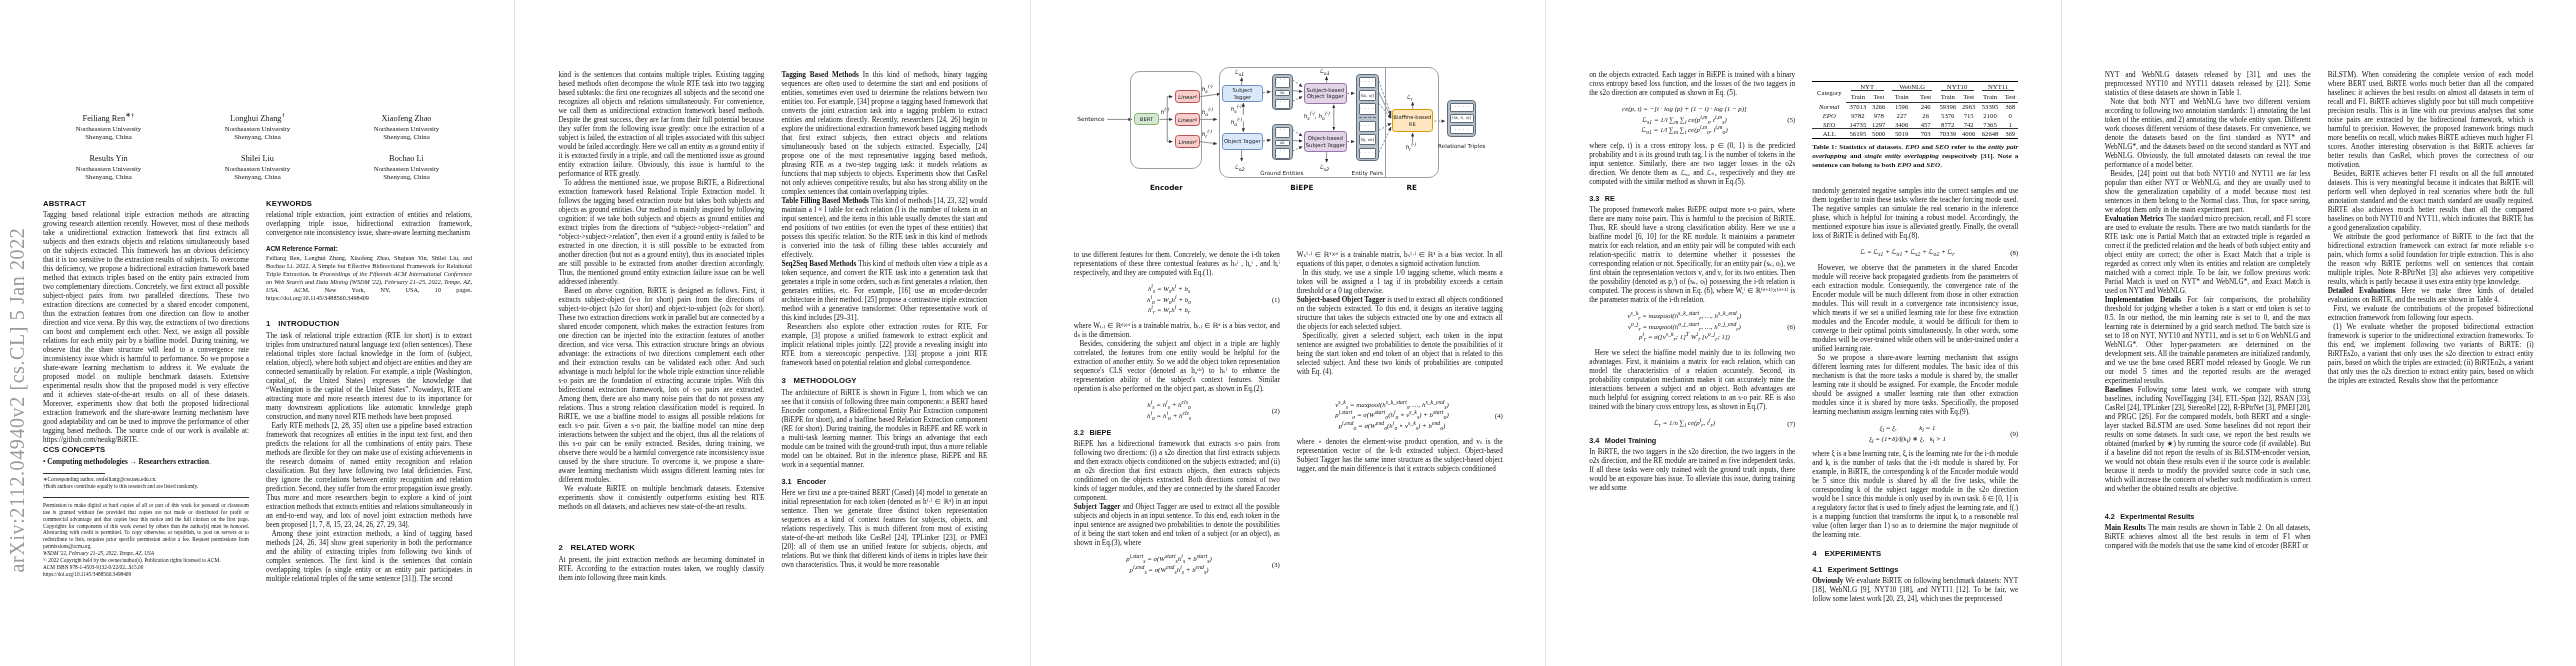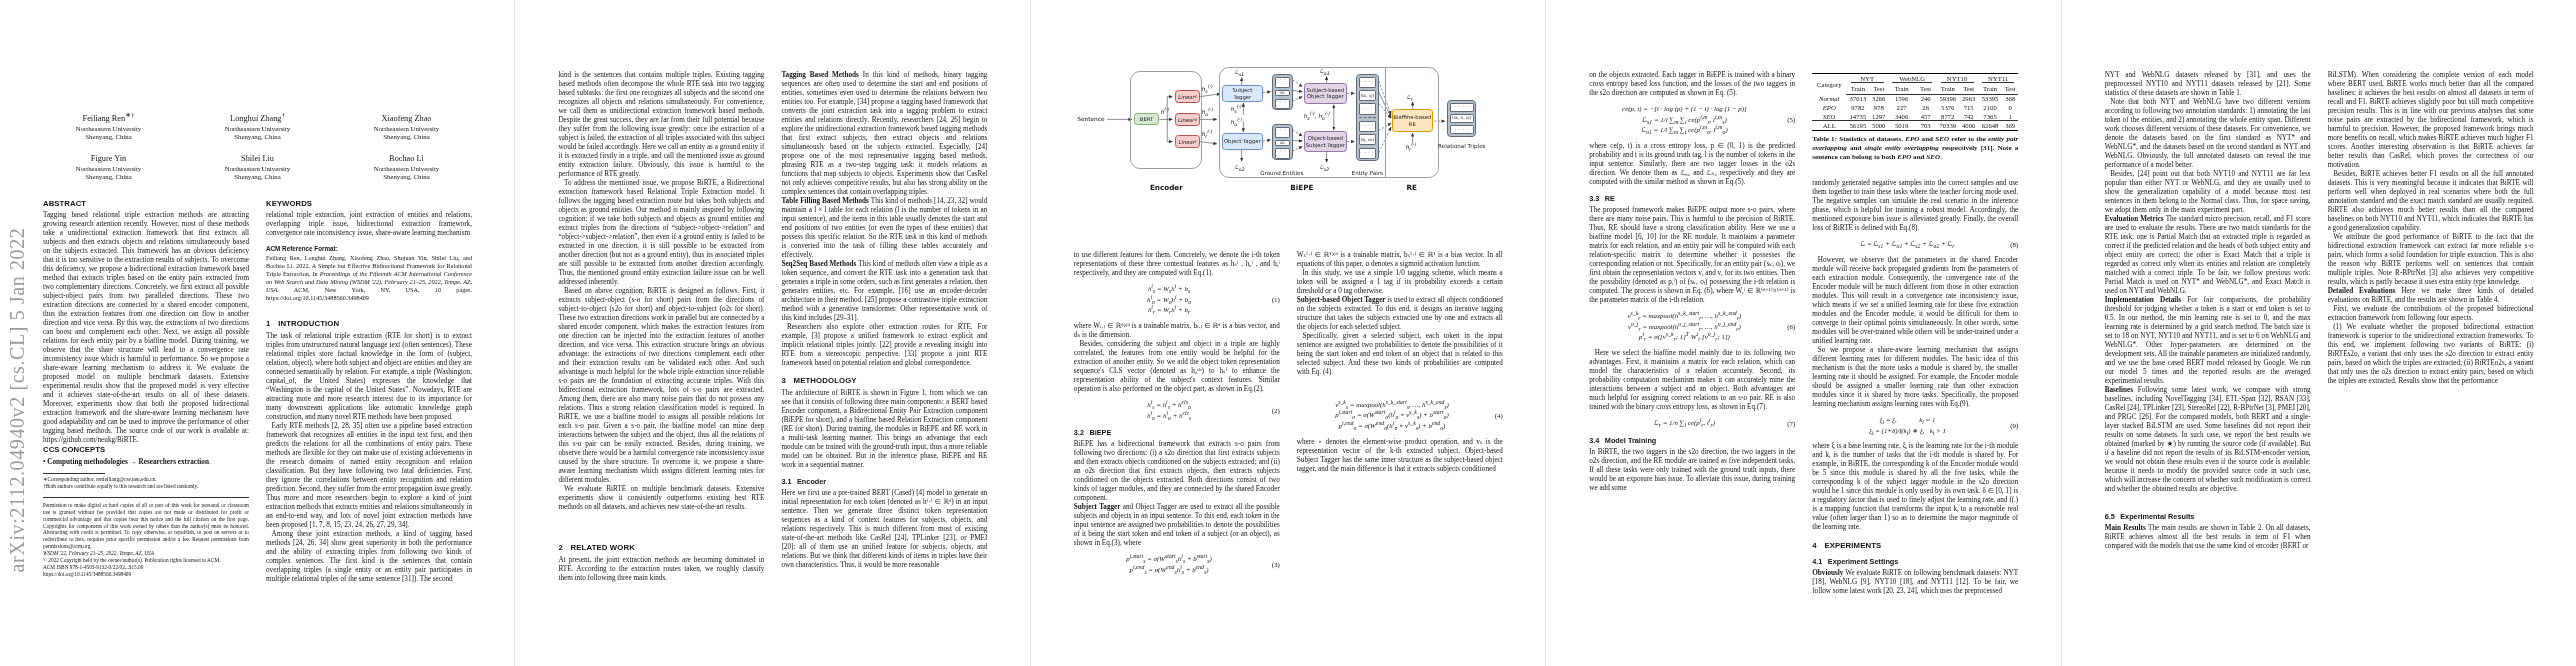--- a/index.html
+++ b/index.html
@@ -61,21 +61,21 @@
                font-size:4.2px;line-height:4.4px;display:flex;align-items:center;justify-content:center;color:#222;}
   .stack .dots{font-size:4.4px;letter-spacing:0.6px;}
   .dashsep{border-top:0.6px dashed #5f6b76;margin:0.6px 0;}
   .mlab{position:absolute;font-size:5.6px;font-style:italic;color:#111;white-space:nowrap;}
   .flab{position:absolute;font-size:5.6px;color:#222;text-align:center;white-space:nowrap;}
   .fig-comp{position:absolute;font-family:"DejaVu Sans",sans-serif;font-weight:600;font-size:7.2px;color:#111;text-align:center;}
   .fig-caption{font-weight:bold;font-size:7.2px;line-height:9.4px;text-align:justify;margin-top:9px;}
   .fig-sent{position:absolute;font-size:5.8px;color:#111;}
 
   
-  #table1w{margin-top:2px;}
+  #table1w{margin-top:10px;}
   table.stats{width:206px;border-collapse:separate;border-spacing:0;font-size:6.7px;
               border-top:0.8px solid #000;border-bottom:0.8px solid #000;}
   table.stats th,table.stats td{padding:0.8px 0;text-align:center;font-weight:normal;}
   table.stats th.grp div{border-bottom:0.6px solid #333;margin:0 4.4px;padding-bottom:0.6px;}
   table.stats tr.subhead th{border-bottom:0.6px solid #333;padding-bottom:1.7px;}
   table.stats td.cat{text-align:center;}
   table.stats td.it{font-style:italic;}
   table.stats tr.last td{border-top:0.6px solid #333;}
   th.cath{vertical-align:middle;font-style:normal;}
   sup,sub{line-height:0;}
@@ -98,21 +98,21 @@
           <div class="nm"><span>Longhui Zhang</span><sup>†</sup></div>
           <div class="af">Northeastern University</div>
           <div class="af">Shenyang, China</div>
         </div>
         <div class="author">
           <div class="nm"><span>Xiaofeng Zhao</span><sup></sup></div>
           <div class="af">Northeastern University</div>
           <div class="af">Shenyang, China</div>
         </div>
         <div class="author">
-          <div class="nm"><span>Figure Yin</span><sup></sup></div>
+          <div class="nm"><span>Results Yin</span><sup></sup></div>
           <div class="af">Northeastern University</div>
           <div class="af">Shenyang, China</div>
         </div>
         <div class="author">
           <div class="nm"><span>Shilei Liu</span><sup></sup></div>
           <div class="af">Northeastern University</div>
           <div class="af">Shenyang, China</div>
         </div>
         <div class="author">
           <div class="nm"><span>Bochao Li</span><sup></sup></div>
@@ -478,21 +478,21 @@
 
     <div class="page">
       <div class="col colL" style="top:71px;">
           <p class="para">NYT and WebNLG datasets released by [31], and uses the preprocessed NYT10 and NYT11 datasets released by [21]. Some statistics of these datasets are shown in Table 1.</p>
           <p class="para ind">Note that both NYT and WebNLG have two different versions according to following two annotation standards: 1) annotating the last token of the entities, and 2) annotating the whole entity span. Different work chooses different versions of these datasets. For convenience, we denote the datasets based on the first standard as NYT* and WebNLG*, and the datasets based on the second standard as NYT and WebNLG. Obviously, the full annotated datasets can reveal the true performance of a model better.</p>
           <p class="para ind">Besides, [24] point out that both NYT10 and NYT11 are far less popular than either NYT or WebNLG, and they are usually used to show the generalization capability of a model because most test sentences in them belong to the Normal class. Thus, for space saving, we adopt them only in the main experiment part.</p>
           <p class="para"><b>Evaluation Metrics </b>The standard micro precision, recall, and F1 score are used to evaluate the results. There are two match standards for the RTE task: one is Partial Match that an extracted triple is regarded as correct if the predicted relation and the heads of both subject entity and object entity are correct; the other is Exact Match that a triple is regarded as correct only when its entities and relation are completely matched with a correct triple. To be fair, we follow previous work: Partial Match is used on NYT* and WebNLG*, and Exact Match is used on NYT and WebNLG.</p>
           <p class="para"><b>Implementation Details </b>For fair comparisons, the probability threshold for judging whether a token is a start or end token is set to 0.5. In our method, the min learning rate is set to 0, and the max learning rate is determined by a grid search method. The batch size is set to 18 on NYT, NYT10 and NYT11, and is set to 6 on WebNLG and WebNLG*. Other hyper-parameters are determined on the development sets. All the trainable parameters are initialized randomly, and we use the base cased BERT model released by Google. We run our model 5 times and the reported results are the averaged experimental results.</p>
           <p class="para"><b>Baselines </b>Following some latest work, we compare with strong baselines, including NovelTagging [34], ETL-Span [32], RSAN [33], CasRel [24], TPLinker [23], StereoRel [22], R-BPtrNet [3], PMEI [20], and PRGC [26]. For the compared models, both BERT and a single-layer stacked BiLSTM are used. Some baselines did not report their results on some datasets. In such case, we report the best results we obtained (marked by ★) by running the source code (if available). But if a baseline did not report the results of its BiLSTM-encoder version, we would not obtain these results even if the source code is available: because it needs to modify the provided source code in such case, which will increase the concern of whether such modification is correct and whether the obtained results are objective.</p>
           <div style="height: 11px;"></div>
-          <div class="sub-h"><span class="h-num">6.5</span>Experimental Results</div>
+          <div class="sub-h"><span class="h-num">4.2</span>Experimental Results</div>
           <p class="para"><b>Main Results </b>The main results are shown in Table 2. On all datasets, BiRTE achieves almost all the best results in term of F1 when compared with the models that use the same kind of encoder (BERT or</p>
         </div>
       <div class="col colR" style="top:71px;">
           <p class="para">BiLSTM). When considering the complete version of each model where BERT used, BiRTE works much better than all the compared baselines: it achieves the best results on almost all datasets in term of recall and F1. BiRTE achieves slightly poor but still much competitive precision results. This is in line with our previous analyses that some noise pairs are extracted by the bidirectional framework, which is harmful to precision. However, the proposed framework brings much more benefits on recall, which makes BiRTE achieves much higher F1 scores. Another interesting observation is that BiRTE achieves far better results than CasRel, which proves the correctness of our motivation.</p>
           <p class="para ind">Besides, BiRTE achieves better F1 results on all the full annotated datasets. This is very meaningful because it indicates that BiRTE will perform well when deployed in real scenarios where both the full annotation standard and the exact match standard are usually required. BiRTE also achieves much better results than all the compared baselines on both NYT10 and NYT11, which indicates that BiRTE has a good generalization capability.</p>
           <p class="para ind">We attribute the good performance of BiRTE to the fact that the bidirectional extraction framework can extract far more reliable s-o pairs, which forms a solid foundation for triple extraction. This is also the reason why BiRTE performs well on sentences that contain multiple triples. Note R-BPtrNet [3] also achieves very competitive results, which is partly because it uses extra entity type knowledge.</p>
           <p class="para"><b>Detailed Evaluations </b>Here we make three kinds of detailed evaluations on BiRTE, and the results are shown in Table 4.</p>
           <p class="para ind">First, we evaluate the contributions of the proposed bidirectional extraction framework from following four aspects.</p>
           <p class="para ind">(1) We evaluate whether the proposed bidirectional extraction framework is superior to the unidirectional extraction frameworks. To this end, we implement following two variants of BiRTE: (i) BiRTEs2o, a variant that only uses the s2o direction to extract entity pairs, based on which the triples are extracted; (ii) BiRTEo2s, a variant that only uses the o2s direction to extract entity pairs, based on which the triples are extracted. Results show that the performance</p>
         </div>

